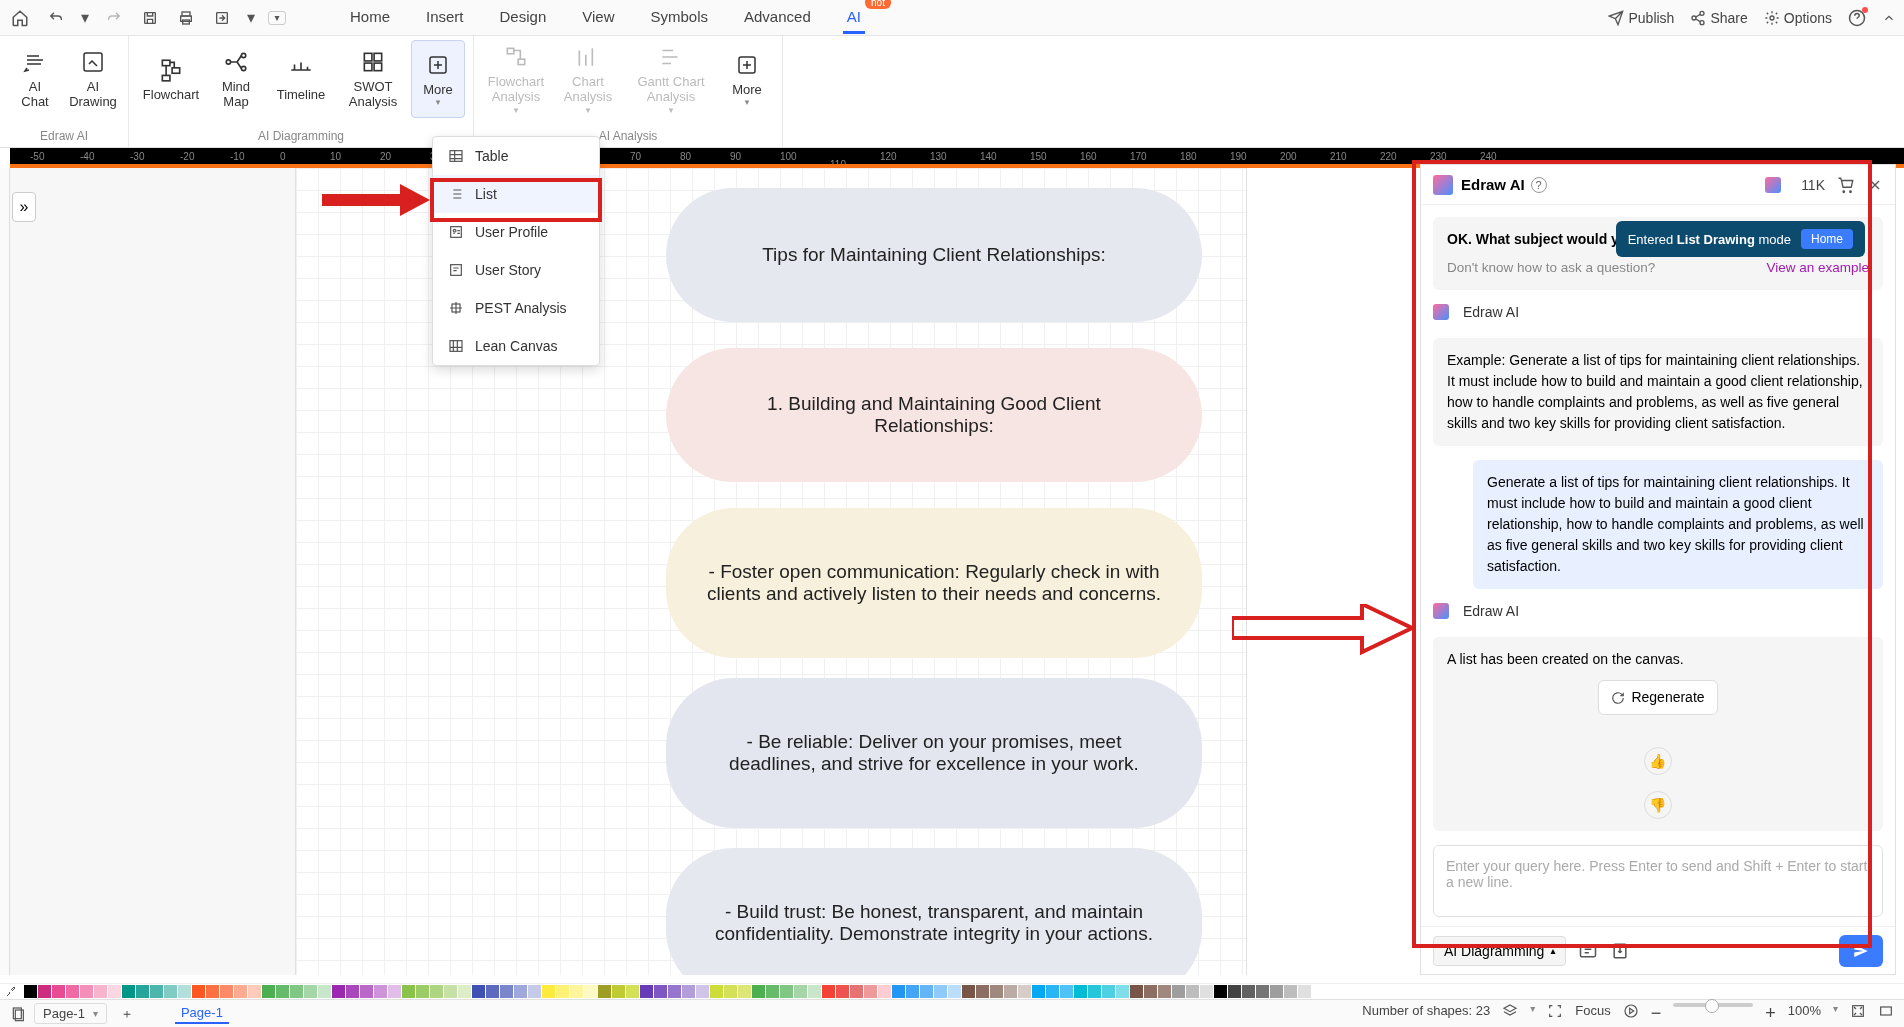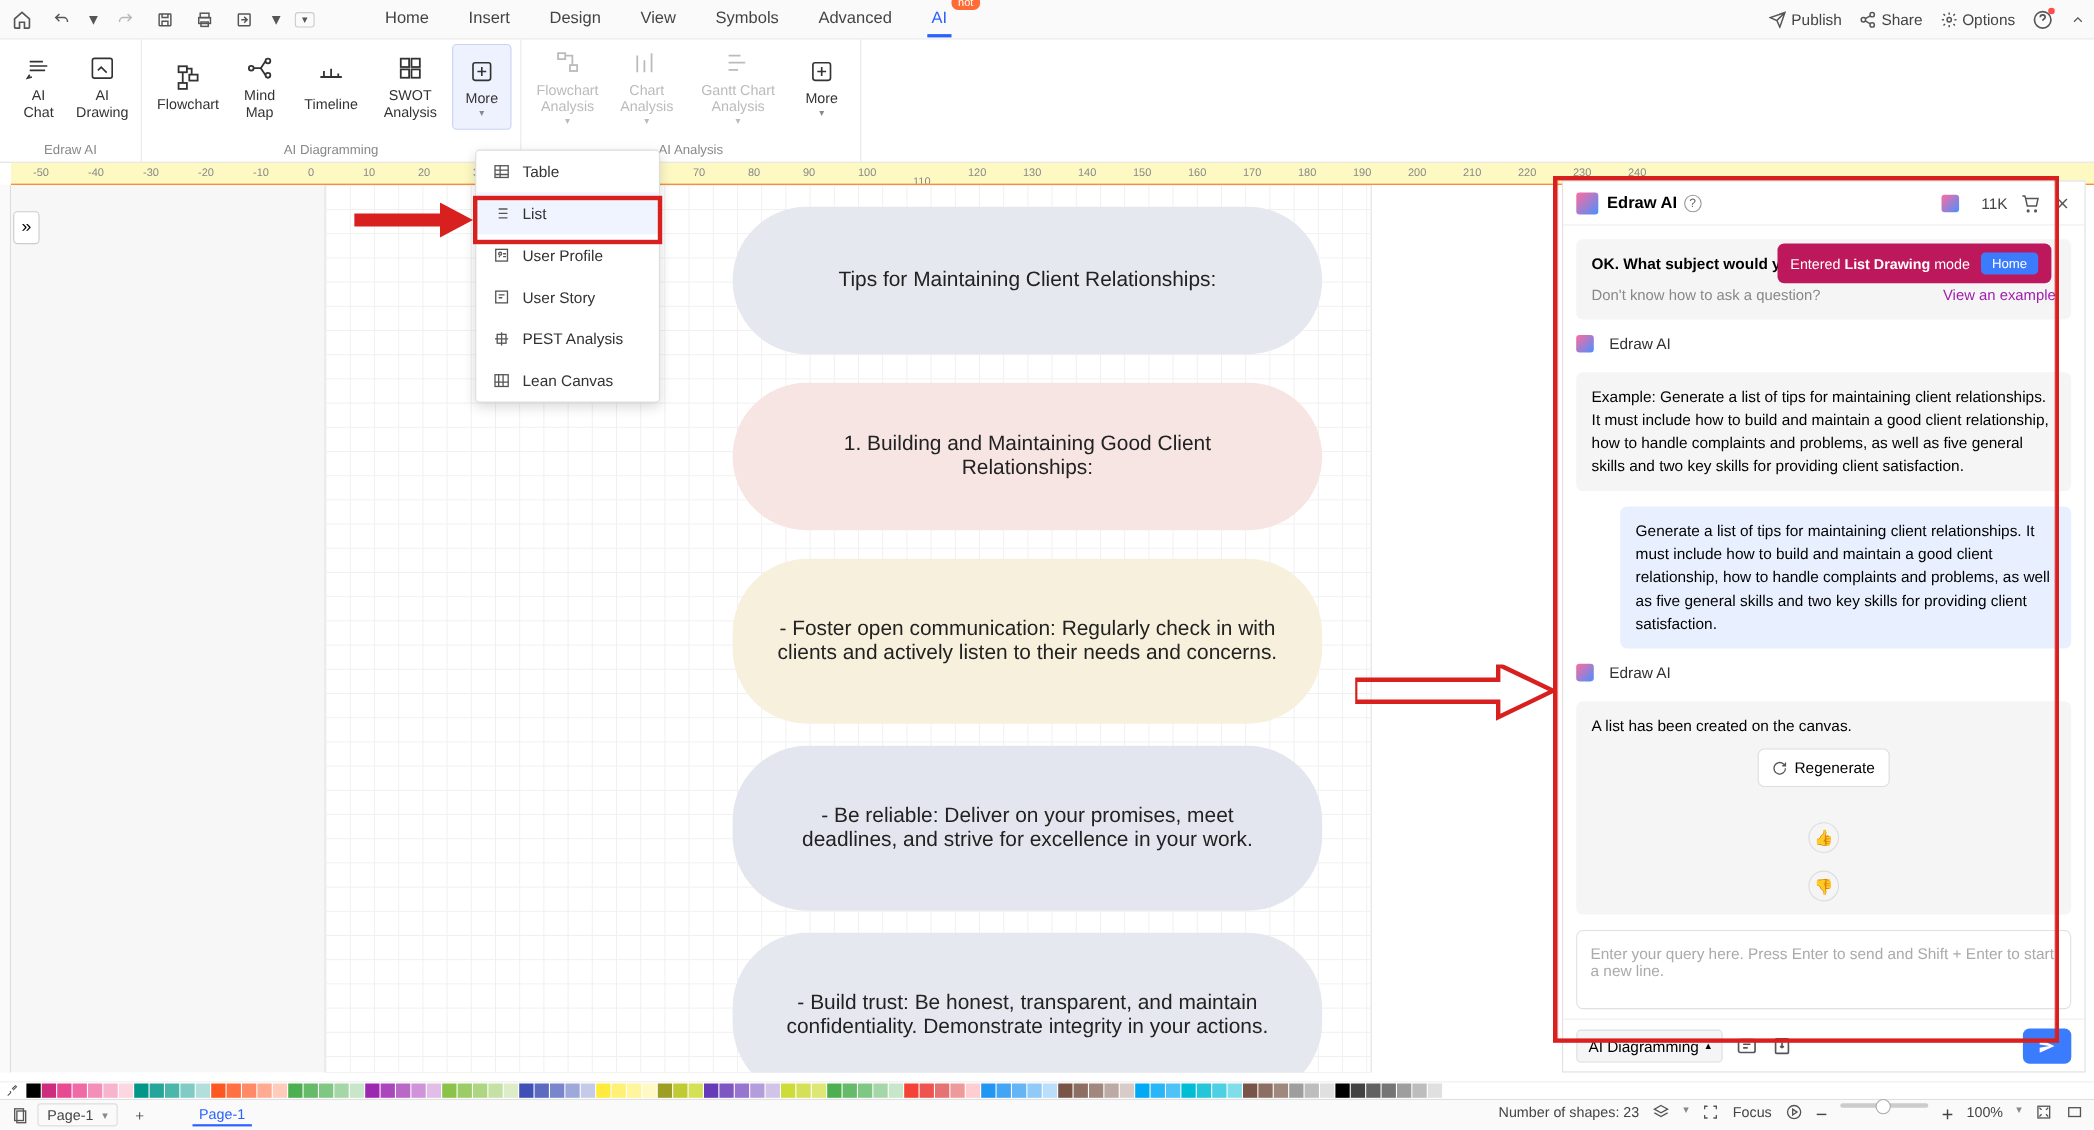--- a/index.html
+++ b/index.html
@@ -37,21 +37,21 @@
 
 
 .red-box { position: absolute; border: 4px solid #d8201e; pointer-events: none; z-index: 60; }
 .red-box.list { left: 430px; top: 178px; width: 172px; height: 44px; }
 .red-box.panel { left: 1412px; top: 160px; width: 460px; height: 788px; }
 
 
 .arrow { position: absolute; z-index: 55; }
 
 
-.ruler-h { position: absolute; left: 10px; right: 0; top: 148px; height: 20px; background: #fef9c3; border-bottom: 1px solid #f97316; font-size: 10px; color: #888; display: flex; align-items: center; overflow: hidden; z-index: 5; }
+.ruler-h { position: absolute; left: 10px; right: 0; top: 148px; height: 20px; background: #000000; border-bottom: 4px solid #f97316; font-size: 10px; color: #888; display: flex; align-items: center; overflow: hidden; z-index: 5; }
 .ruler-h span { position: absolute; }
 .ruler-v { position: absolute; left: 0; top: 168px; bottom: 52px; width: 10px; background: #fafafa; border-right: 1px solid #ddd; z-index: 5; }
 .side-expand { position: absolute; left: 12px; top: 192px; width: 24px; height: 30px; border: 1px solid #ccc; border-radius: 4px; display:flex; align-items:center; justify-content:center; background:#fff; cursor:pointer; z-index:6; }
 
 
 .canvas-wrap { position: absolute; left: 10px; top: 168px; right: 0; bottom: 52px; background: #fff; overflow: hidden; }
 .paper { position: absolute; left: 286px; top: 0; width: 950px; height: 100%; background: #fff; box-shadow: 0 0 0 1px #e0e0e0; background-image: linear-gradient(#f0f0f0 1px, transparent 1px), linear-gradient(90deg, #f0f0f0 1px, transparent 1px); background-size: 22px 22px; }
 .grey-left { position: absolute; left: 0; top: 0; width: 286px; height: 100%; background: #f7f7f7; }
 
 
@@ -78,21 +78,21 @@
 .msg-label { display: flex; align-items: center; gap: 6px; font-size: 14px; color: #333; font-weight: 500; margin-bottom: 4px; }
 .msg-actions { display: flex; align-items: center; gap: 16px; margin-top: 10px; flex-direction: column; }
 .regen-btn { display: flex; align-items: center; gap: 6px; padding: 6px 12px; border: 1px solid #ddd; border-radius: 6px; background: #fff; cursor: pointer; font-size: 14px; }
 .thumb { width: 28px; height: 28px; border: 1px solid #ddd; border-radius: 50%; display:flex; align-items:center; justify-content:center; cursor:pointer; font-size:14px; color:#777; }
 .ai-input { border: 1px solid #e0e0e0; border-radius: 6px; padding: 12px; min-height: 72px; font-size: 14px; color: #aaa; }
 .ai-footer { height: 48px; border-top: 1px solid #eee; display: flex; align-items: center; padding: 0 12px; gap: 12px; }
 .ai-mode-sel { border: 1px solid #ddd; border-radius: 4px; padding: 6px 10px; font-size: 14px; display:flex; align-items:center; gap:6px; cursor:pointer; background:#f5f5f5; }
 .send-btn { margin-left: auto; width: 44px; height: 32px; background: #3b7cff; border-radius: 6px; display:flex; align-items:center; justify-content:center; color:#fff; cursor:pointer; }
 
 
-.toast { position: absolute; top: 16px; right: 30px; background: #be185d; color: #fff; padding: 8px 12px; border-radius: 6px; font-size: 13px; display:flex; align-items:center; gap:10px; z-index:70; }
+.toast { position: absolute; top: 16px; right: 30px; background: #0c4a6e; color: #fff; padding: 8px 12px; border-radius: 6px; font-size: 13px; display:flex; align-items:center; gap:10px; z-index:70; }
 .toast .exit { background: #3b7cff; padding: 3px 10px; border-radius: 4px; font-size: 12px; cursor:pointer; }
 
 
 .hint-row { display:flex; justify-content:space-between; font-size: 13.5px; color:#888; margin-top:8px; }
 .hint-row a { color:#a21caf; text-decoration:none; cursor:pointer; }
 
 
 .palette { position: absolute; left: 0; right: 0; bottom: 28px; height: 16px; display: flex; align-items: center; padding: 0 4px; background: #fff; border-top: 1px solid #eee; }
 .palette .sw { width: 13px; height: 13px; margin-right: 1px; cursor:pointer; }
 .palette .dropper { width: 14px; height: 14px; margin-right: 6px; display:flex; align-items:center; justify-content:center; }

